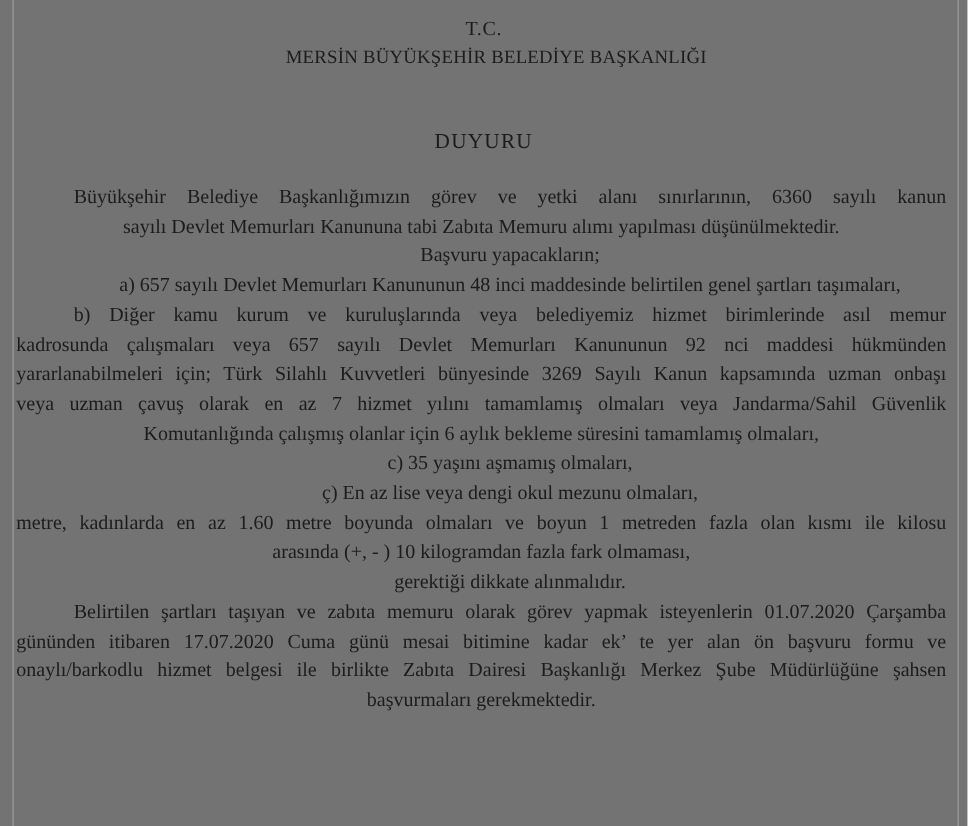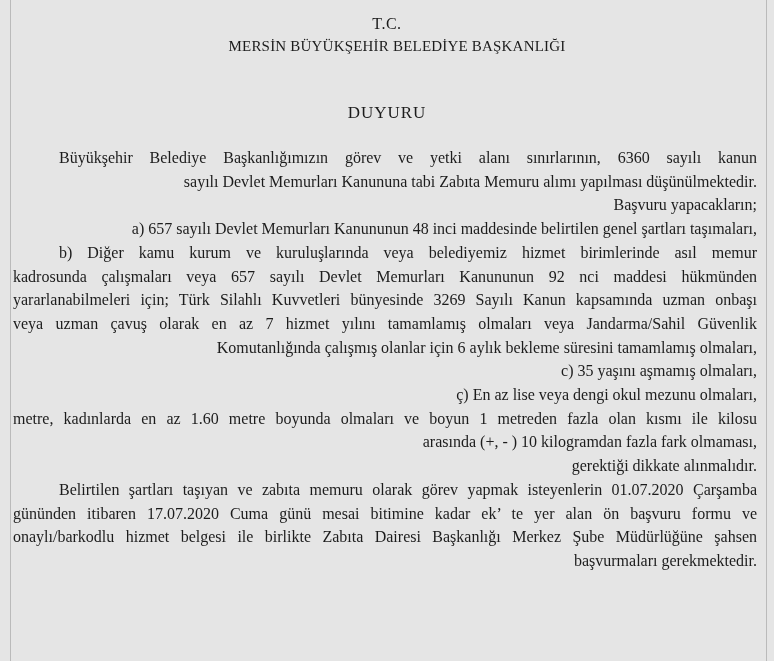--- a/index.html
+++ b/index.html
@@ -5,21 +5,21 @@
   html, body {
     margin: 0;
     padding: 0;
     background: #ffffff;
     font-family: "Liberation Serif", "DejaVu Serif", serif;
   }
   .page {
     position: relative;
     width: 774px;
     height: 661px;
-    background: #e5e5e5;
+    background: #737373;
     overflow: hidden;
     color: #1c1c1c;
   }
   .scan-line {
     position: absolute;
     top: 0;
     bottom: 0;
     width: 1px;
     background: #ababab;
     opacity: 0.75;
@@ -55,21 +55,21 @@
   .body-text {
     position: absolute;
     top: 146px;
     left: 13px;
     right: 17px;
     font-size: 16px;
     line-height: 23.7px;
   }
   .line {
     white-space: normal;
-    text-align: right;
+    text-align: center;
   }
   .line.justify {
     text-align: justify;
     text-align-last: justify;
   }
   .line.indent {
     padding-left: 46px;
   }
   
   .page { -webkit-font-smoothing: antialiased; }

